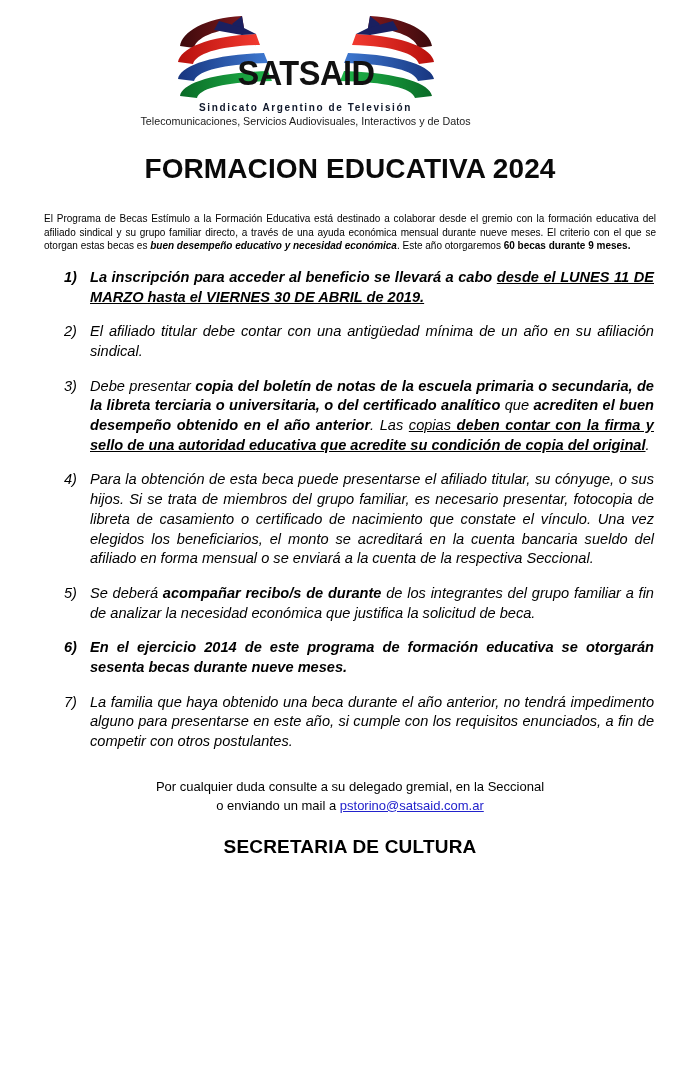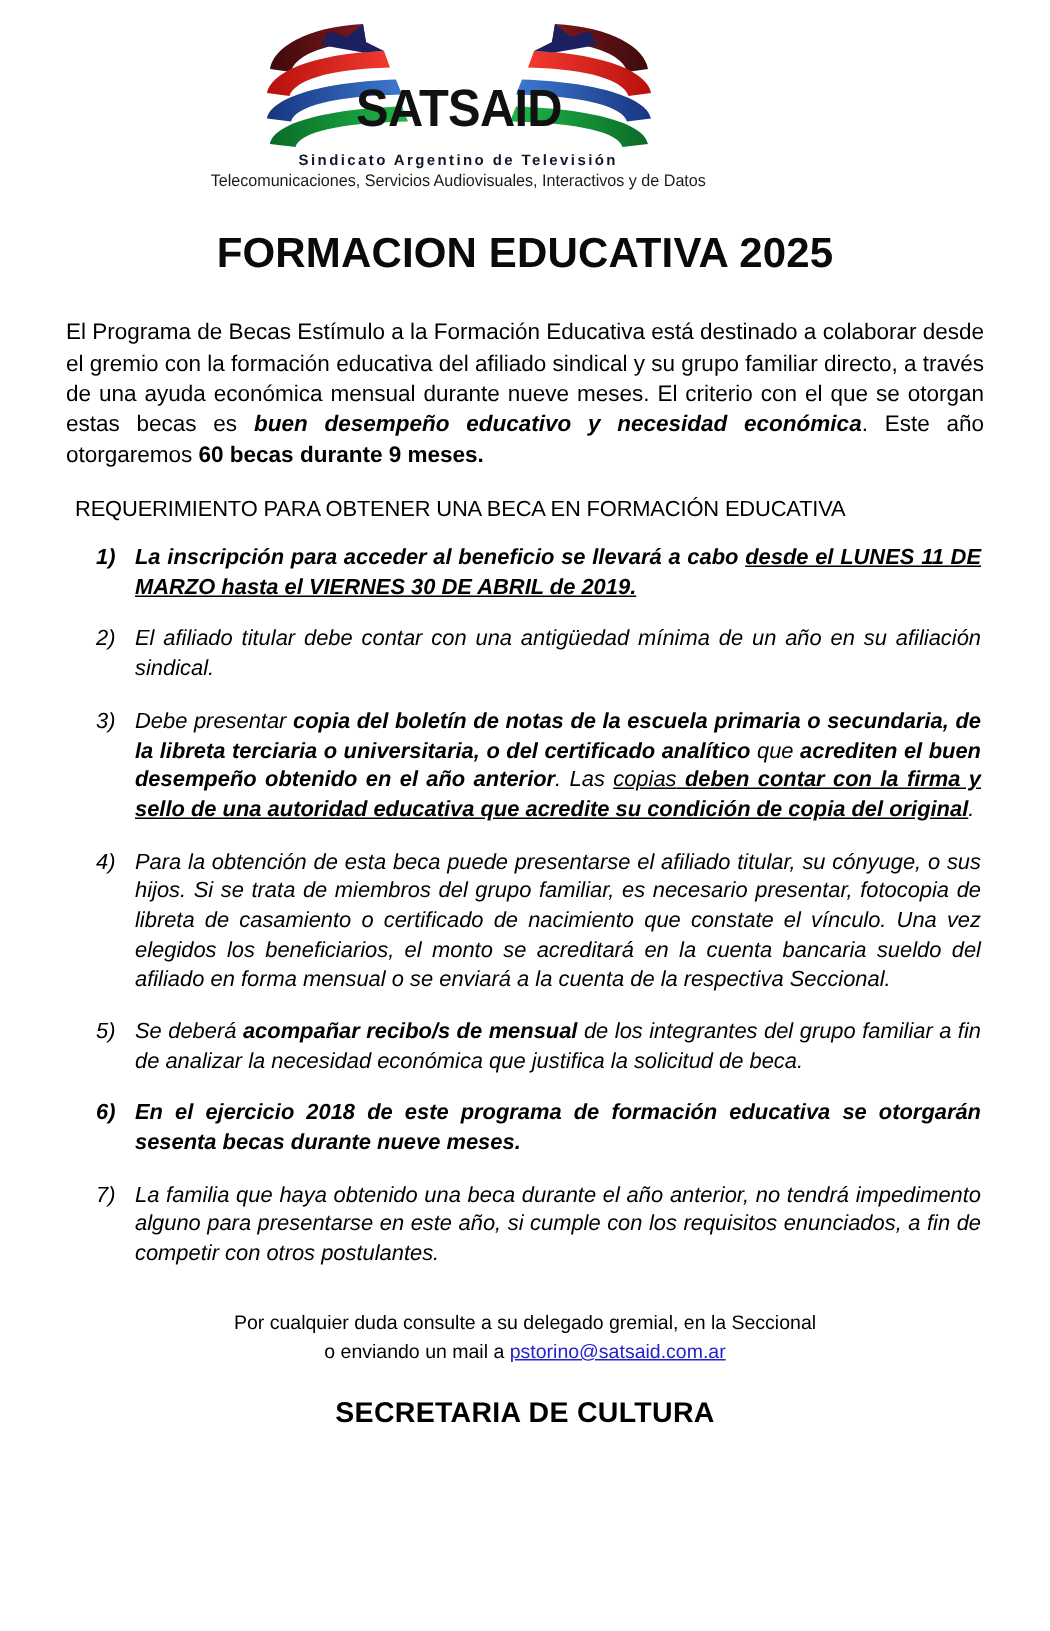--- a/index.html
+++ b/index.html
@@ -72,21 +72,21 @@
     color: #0a0a0a;
   }
 
   
   .content {
     margin: 0 auto;
     width: 612px;
   }
   .intro {
     margin-top: 25px;
-    font-size: 15px;
+    font-size: 10px;
     line-height: 1.36;
     text-align: justify;
     text-justify: inter-word;
   }
   .section-heading {
     margin-top: 18px;
     margin-left: 6px;
     font-size: 14.6px;
     font-weight: normal;
     letter-spacing: -0.1px;
@@ -207,55 +207,54 @@
         <path d="M 237 13 L 212 20 L 214 27 L 242 22 Z" fill="#1a2060"></path>
       </g>
     </svg>
     <div class="wordmark">SATSAID</div>
   </div>
   <div class="logo-sub1">Sindicato Argentino de Televisión</div>
   <div class="logo-sub2">Telecomunicaciones, Servicios Audiovisuales, Interactivos y de Datos</div>
 </div>
 
 <div class="doc-title">
-  <div>FORMACION EDUCATIVA 2025</div>
+  <div>FORMACION EDUCATIVA 2024</div>
 </div>
 
 <div class="content">
 
   <p class="intro">
     <span>El Programa de Becas Estímulo a la Formación Educativa está destinado a colaborar desde el gremio con la formación educativa del afiliado sindical y su grupo familiar directo, a través de una ayuda económica mensual durante nueve meses. El criterio con el que se otorgan estas becas es </span><span class="b" style="font-style:italic">buen desempeño educativo y necesidad económica</span><span>. Este año otorgaremos </span><span class="b">60 becas durante 9 meses.</span>
   </p>
 
-  <div class="section-heading">REQUERIMIENTO PARA OBTENER UNA BECA EN FORMACIÓN EDUCATIVA</div>
 
   <ul class="req-list">
       <li class="req-item">
         <span class="req-num bold">1)</span>
         <span class="req-body"><span class="b">La inscripción para acceder al beneficio se llevará a cabo </span><span class="b u">desde el LUNES 11 DE MARZO hasta el VIERNES 30 DE ABRIL de 2019.</span></span>
       </li>
       <li class="req-item">
         <span class="req-num">2)</span>
         <span class="req-body"><span>El afiliado titular debe contar con una antigüedad mínima de un año en su afiliación sindical.</span></span>
       </li>
       <li class="req-item">
         <span class="req-num">3)</span>
         <span class="req-body"><span>Debe presentar </span><span class="b">copia del boletín de notas de la escuela primaria o secundaria, de la libreta terciaria o universitaria, o del certificado analítico</span><span> que </span><span class="b">acrediten el buen desempeño obtenido en el año anterior</span><span>. Las </span><span class="u">copias</span><span class="b u"> deben contar con la firma y sello de una autoridad educativa que acredite su condición de copia del original</span><span>.</span></span>
       </li>
       <li class="req-item">
         <span class="req-num">4)</span>
         <span class="req-body"><span>Para la obtención de esta beca puede presentarse el afiliado titular, su cónyuge, o sus hijos. Si se trata de miembros del grupo familiar, es necesario presentar, fotocopia de libreta de casamiento o certificado de nacimiento que constate el vínculo. Una vez elegidos los beneficiarios, el monto se acreditará en la cuenta bancaria sueldo del afiliado en forma mensual o se enviará a la cuenta de la respectiva Seccional.</span></span>
       </li>
       <li class="req-item">
         <span class="req-num">5)</span>
-        <span class="req-body"><span>Se deberá </span><span class="b">acompañar recibo/s de mensual</span><span> de los integrantes del grupo familiar a fin de analizar la necesidad económica que justifica la solicitud de beca.</span></span>
+        <span class="req-body"><span>Se deberá </span><span class="b">acompañar recibo/s de durante</span><span> de los integrantes del grupo familiar a fin de analizar la necesidad económica que justifica la solicitud de beca.</span></span>
       </li>
       <li class="req-item">
         <span class="req-num bold">6)</span>
-        <span class="req-body"><span class="b">En el ejercicio 2018 de este programa de formación educativa se otorgarán sesenta becas durante nueve meses.</span></span>
+        <span class="req-body"><span class="b">En el ejercicio 2014 de este programa de formación educativa se otorgarán sesenta becas durante nueve meses.</span></span>
       </li>
       <li class="req-item">
         <span class="req-num">7)</span>
         <span class="req-body"><span>La familia que haya obtenido una beca durante el año anterior, no tendrá impedimento alguno para presentarse en este año, si cumple con los requisitos enunciados, a fin de competir con otros postulantes.</span></span>
       </li>
     </ul>
 
   <div class="footer-note">
     <div>Por cualquier duda consulte a su delegado gremial, en la Seccional</div>
     <div><span>o enviando un mail a </span><a class="email-link" href="#">pstorino@satsaid.com.ar</a></div>

